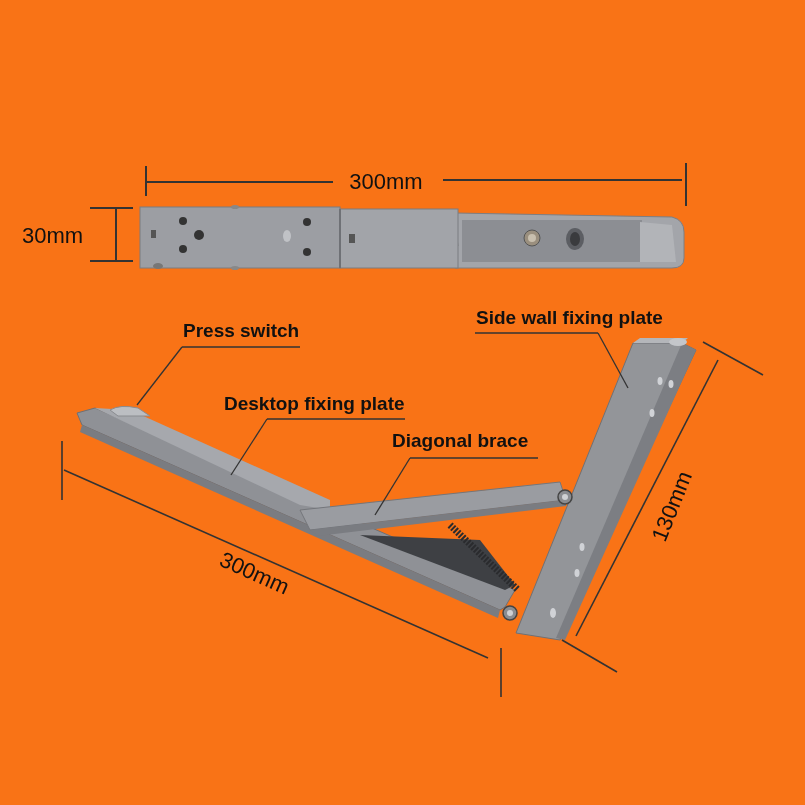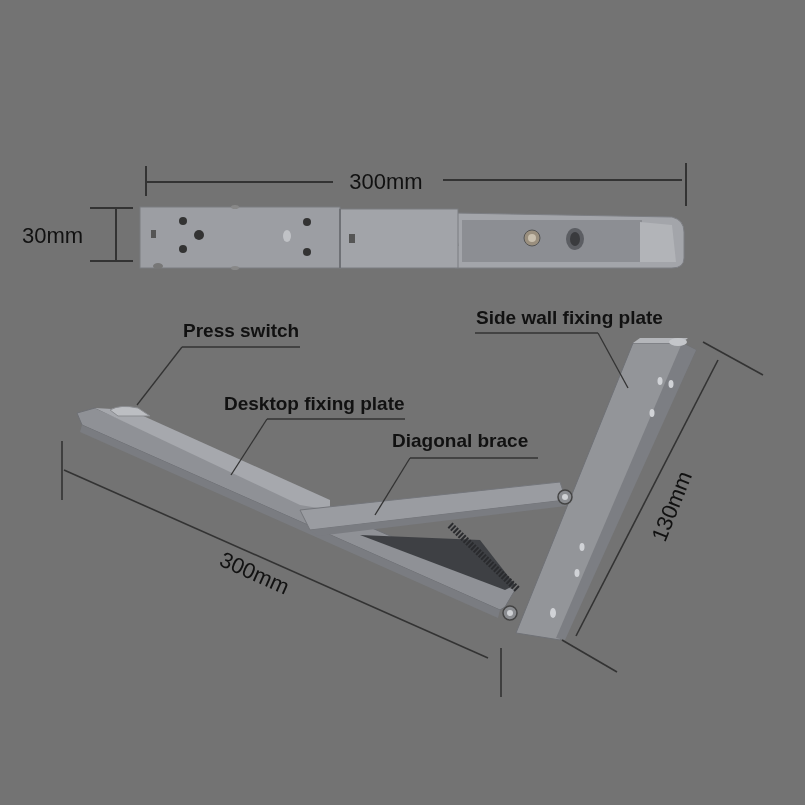--- a/index.html
+++ b/index.html
@@ -1,16 +1,16 @@
 <!DOCTYPE html>
 <html><head>
 <meta charset="utf-8">
 <style>
   html,body{margin:0;padding:0;background:#ffffff;}
-  #canvas{position:relative;width:805px;height:805px;overflow:hidden;background:#737373;font-family:"Liberation Sans",sans-serif;}
+  #canvas{position:relative;width:805px;height:805px;overflow:hidden;background:#f97316;font-family:"Liberation Sans",sans-serif;}
   svg{position:absolute;left:0;top:0;}
   .dimtxt{font-family:"Liberation Sans",sans-serif;font-size:22px;fill:#111;}
   .lbl{font-family:"Liberation Sans",sans-serif;font-size:19px;font-weight:bold;fill:#111;}
 </style>
 </head>
 <body>
 
 <div id="canvas">
 <svg width="805" height="805" viewBox="0 0 805 805">
 

